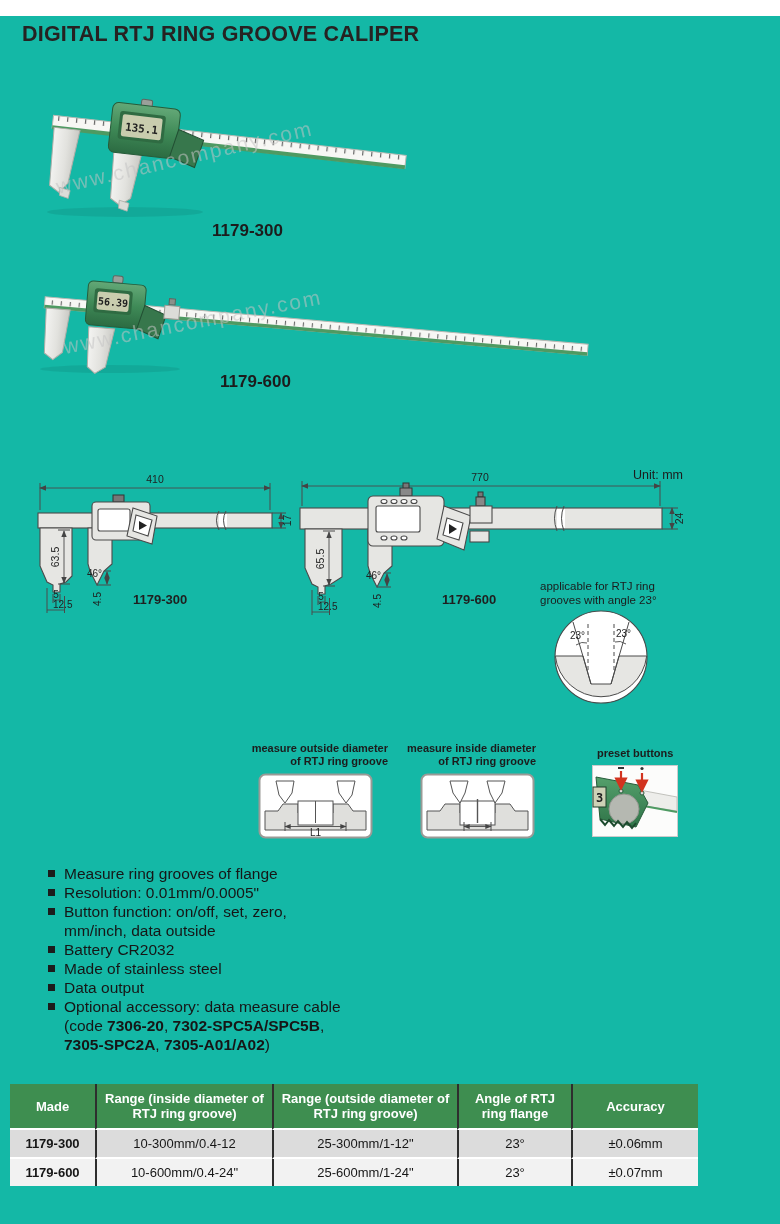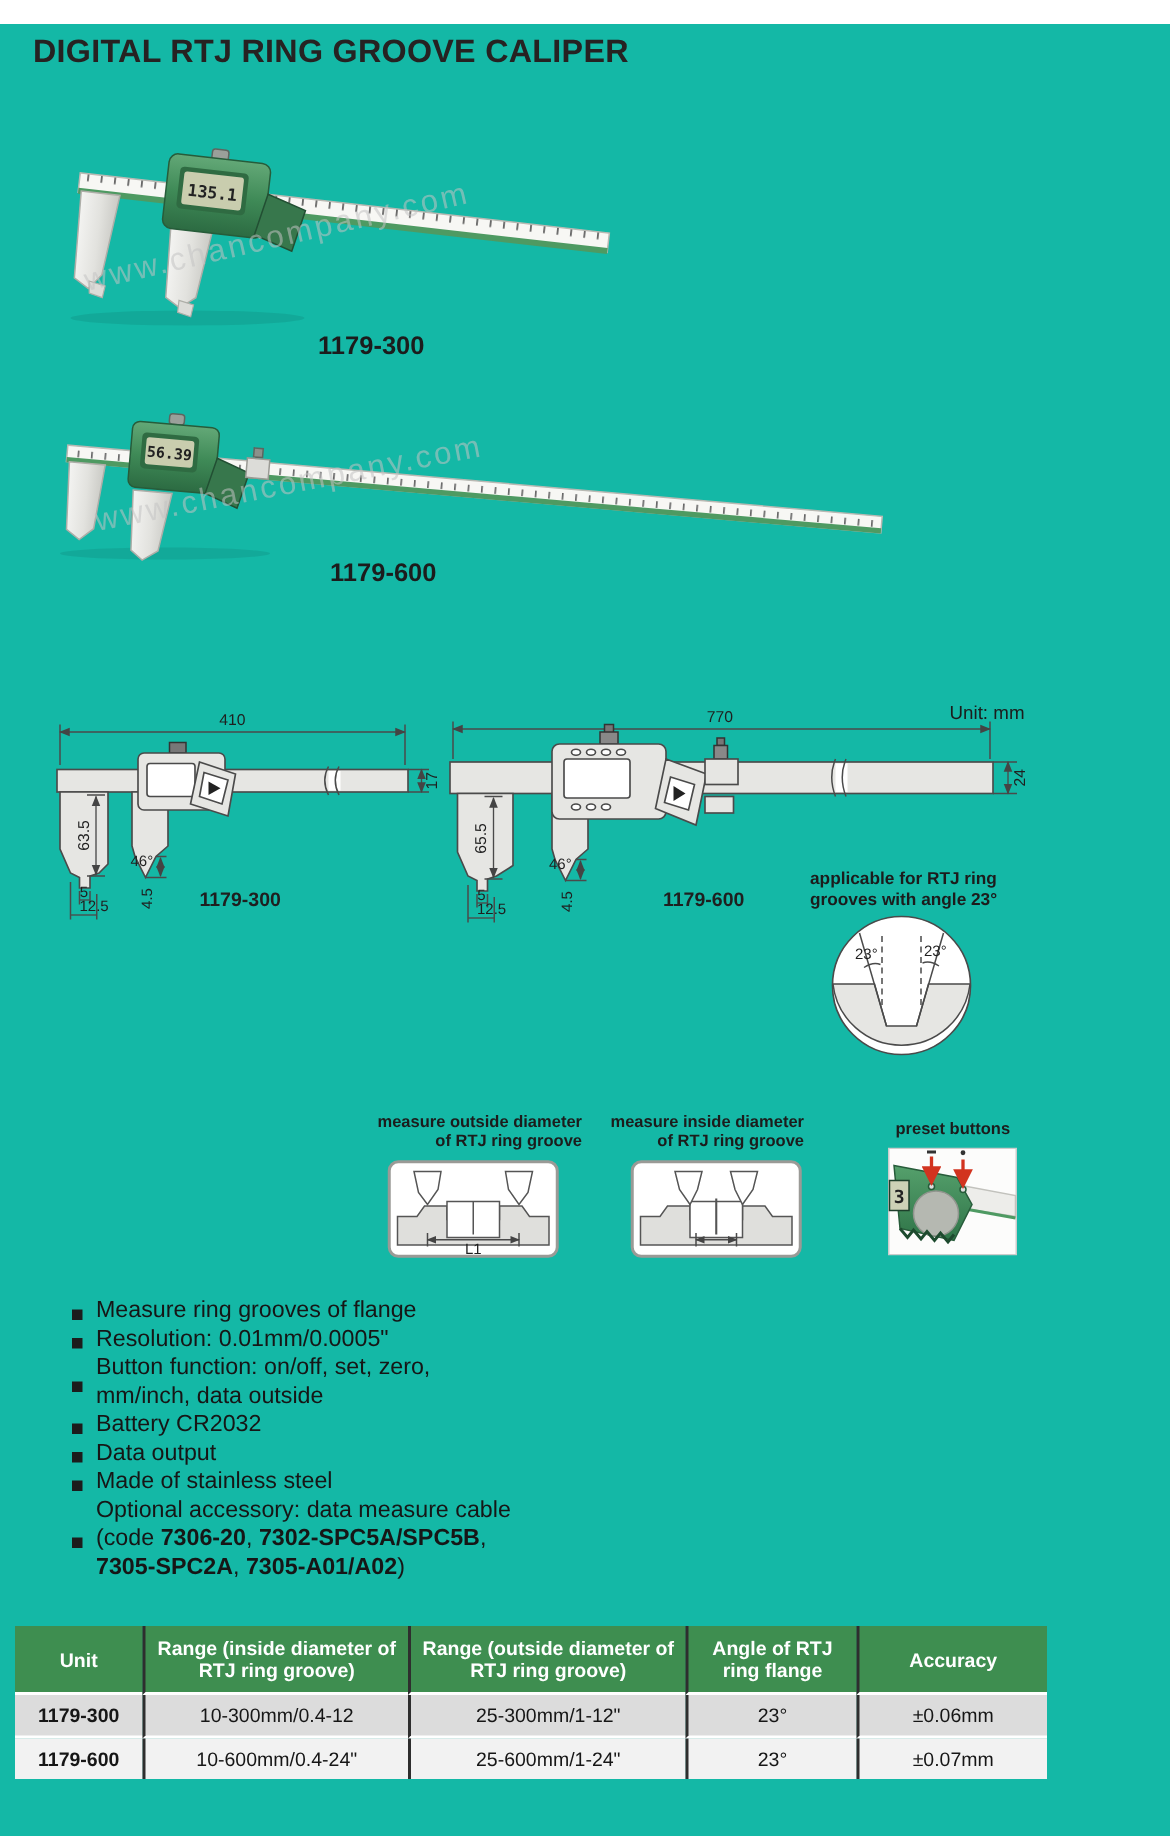--- a/index.html
+++ b/index.html
@@ -2,25 +2,25 @@
 <html><head>
 <meta charset="utf-8">
 <style>
   html,body{margin:0;padding:0;background:#fff}
   body{width:780px;height:1224px;position:relative;font-family:"Liberation Sans",sans-serif;color:#1f1f1f}
   .page{position:absolute;left:0;top:16px;width:780px;height:1224px;background:#14b8a6;overflow:hidden}
   .abs{position:absolute}
   .title{font-size:21.5px;font-weight:700;color:#262222;letter-spacing:.2px;white-space:nowrap}
   .cap{font-size:17px;font-weight:700;text-align:center;color:#1c1c1c}
   .unit{font-size:12.5px;color:#1c1c1c}
-  .note{font-size:11.5px;font-weight:700;line-height:13.5px;color:#1c1c1c}
+  .note{font-size:11.5px;font-weight:400;line-height:13.5px;color:#1c1c1c}
   .dtitle{font-size:11px;font-weight:700;line-height:13px;text-align:right;color:#1c1c1c}
   .plabel{font-size:11px;font-weight:600;color:#1c1c1c}
   .features{list-style:none;margin:0;padding:0;font-size:15.5px;line-height:19px;color:#161616}
-  .features li{display:flex;align-items:center}
+  .features li{display:flex;align-items:flex-start}
   .sq{width:7px;height:7px;background:#1c1c1c;margin:6px 9px 0 2px;flex:none}
   .ftx{flex:1}
   .spec{border-collapse:separate;border-spacing:0;table-layout:fixed;width:688px;font-size:13px;color:#161616}
   .spec th{background:#3E8E50;color:#fff;font-weight:700;height:44px;padding:0 4px;border-bottom:2px solid #fff;text-align:center;vertical-align:middle;line-height:15px}
   .spec td{height:27px;text-align:center;vertical-align:middle;padding:0 4px}
   .spec th+th,.spec td+td{border-left:2px solid #2e2e2e}
   .spec tbody tr.r1 td{background:#dcdcdc;border-bottom:2px solid #fff}
   .spec tbody tr.r2 td{background:#f2f2f2}
   .spec td.code{font-weight:700}
   svg text{font-family:"Liberation Sans",sans-serif}
@@ -330,25 +330,25 @@
           <span style="display:block">Button function: on/off, set, zero,</span>
           <span style="display:block">mm/inch, data outside</span>
         </span>
       </li>
     <li>
         <span class="sq"></span>
         <span class="ftx">Battery CR2032</span>
       </li>
     <li>
         <span class="sq"></span>
+        <span class="ftx">Made of stainless steel</span>
+      </li>
+    <li>
+        <span class="sq"></span>
         <span class="ftx">Data output</span>
-      </li>
-    <li>
-        <span class="sq"></span>
-        <span class="ftx">Made of stainless steel</span>
       </li>
     <li>
         <span class="sq"></span>
       <span class="ftx">
         <span style="display:block">Optional accessory: data measure cable</span>
         <span style="display:block"><span>(code </span><b>7306-20</b><span>, </span><b>7302-SPC5A/SPC5B</b><span>,</span></span>
         <span style="display:block"><b>7305-SPC2A</b><span>, </span><b>7305-A01/A02</b><span>)</span></span>
       </span>
     </li>
   </ul>
@@ -356,21 +356,21 @@
   <table class="abs spec" style="left:10px;top:1068px">
     <colgroup>
         <col style="width:85px">
         <col style="width:177px">
         <col style="width:185px">
         <col style="width:114px">
         <col style="width:127px">
       </colgroup>
     <thead>
       <tr>
-        <th>Unit</th>
+        <th>Made</th>
         <th>Range (inside diameter of RTJ ring groove)</th>
         <th>Range (outside diameter of RTJ ring groove)</th>
         <th>Angle of RTJ ring flange</th>
         <th>Accuracy</th>
       </tr>
     </thead>
     <tbody>
       <tr class="r1">
         <td class="code">1179-300</td>
         <td>10-300mm/0.4-12</td>

